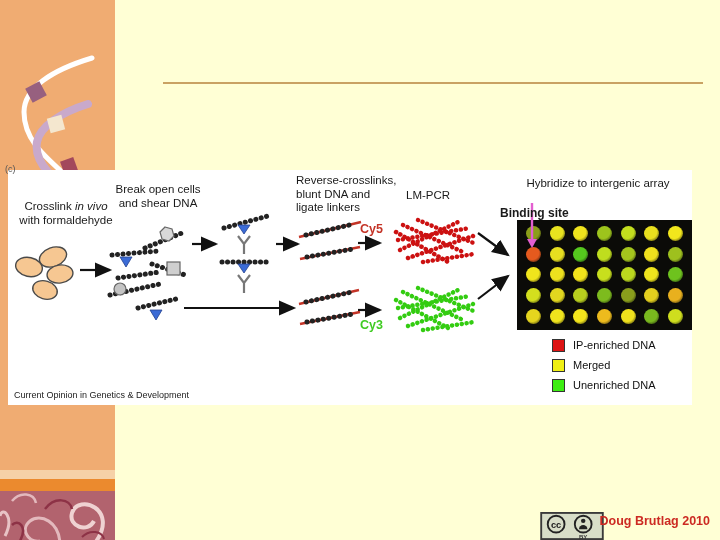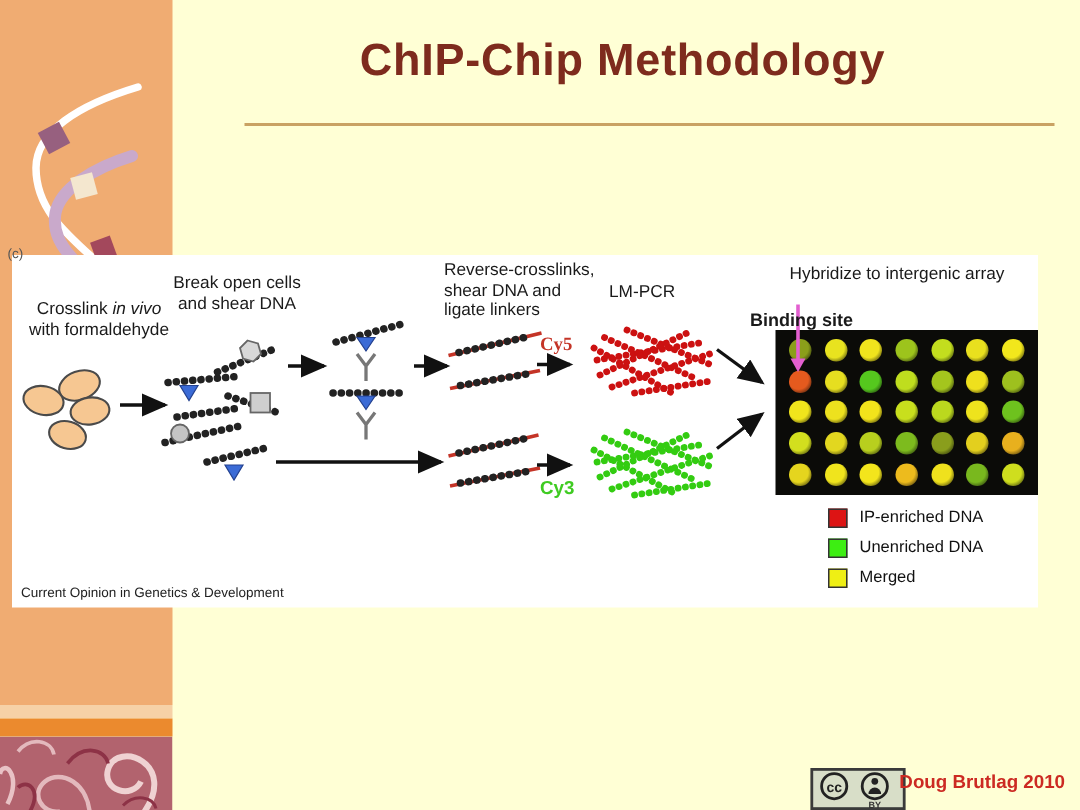--- a/index.html
+++ b/index.html
@@ -78,21 +78,20 @@
     <rect width="115" height="49" fill="#B2636E"></rect>
     <path d="M95,52 C120,18 78,2 72,22 C68,36 88,42 94,30" fill="none" stroke="#EFD2D2" stroke-width="4"></path>
     <path d="M60,55 C60,30 40,22 30,30 C20,38 28,52 40,50" fill="none" stroke="#E3B9BD" stroke-width="3"></path>
     <path d="M5,45 C15,25 2,15 0,25" fill="none" stroke="#E8C2C5" stroke-width="3"></path>
     <path d="M20,50 C28,35 18,28 12,34" fill="none" stroke="#8D3246" stroke-width="2.5"></path>
     <path d="M45,18 C55,5 70,8 72,18" fill="none" stroke="#8D3246" stroke-width="2.5"></path>
     <path d="M12,10 C20,0 34,2 36,12" fill="none" stroke="#E3B9BD" stroke-width="2.5"></path>
     <path d="M82,46 C90,38 102,40 104,48" fill="none" stroke="#8D3246" stroke-width="2"></path>
   </svg>
 
-  <div id="title" style="color: rgb(126, 43, 29);">ChIP-Chip Methodology</div>
   <div id="rule" style="background-color: rgb(201, 162, 99);"></div>
 
   <div id="panel">
 
     <svg class="art" width="684" height="235" viewBox="0 0 684 235">
       <defs>
         <marker id="ah" markerWidth="9" markerHeight="8" refX="7" refY="3.5" orient="auto">
           <path d="M0,0 L8,3.5 L0,7 z" fill="#111"></path>
         </marker>
       </defs>
@@ -220,41 +219,41 @@
     <div id="lbl-step1" class="flabel">
       <div><span>Crosslink </span><em>in vivo</em></div>
       <div>with formaldehyde</div>
     </div>
     <div id="lbl-step2" class="flabel">
       <div>Break open cells</div>
       <div>and shear DNA</div>
     </div>
     <div id="lbl-step4" class="flabel">
       <div>Reverse-crosslinks,</div>
-      <div>shear DNA and</div>
+      <div>blunt DNA and</div>
       <div>ligate linkers</div>
     </div>
-    <div id="lbl-cy5" class="flabel" style="color: rgb(196, 52, 39); font-family: Liberation Serif, serif;">Cy5</div>
+    <div id="lbl-cy5" class="flabel" style="color: rgb(196, 52, 39);">Cy5</div>
     <div id="lbl-cy3" class="flabel" style="color: rgb(63, 203, 34); margin-top: 32px;">Cy3</div>
     <div id="lbl-lmpcr" class="flabel">LM-PCR</div>
     <div id="lbl-hyb" class="flabel">Hybridize to intergenic array</div>
     <div id="lbl-bind" class="flabel">Binding site</div>
 
     <div id="legend">
         <div class="legend-row">
           <span class="legend-swatch" style="background: rgb(221, 20, 20);"></span>
           <span class="legend-label">IP-enriched DNA</span>
         </div>
         <div class="legend-row">
+          <span class="legend-swatch" style="background: rgb(239, 239, 20);"></span>
+          <span class="legend-label">Merged</span>
+        </div>
+        <div class="legend-row">
           <span class="legend-swatch" style="background: rgb(61, 238, 18);"></span>
           <span class="legend-label">Unenriched DNA</span>
-        </div>
-        <div class="legend-row">
-          <span class="legend-swatch" style="background: rgb(239, 239, 20);"></span>
-          <span class="legend-label">Merged</span>
         </div>
       </div>
 
     <div id="lbl-journal" class="flabel">Current Opinion in Genetics &amp; Development</div>
   </div>
 
   <svg id="cc-badge" width="68" height="28" viewBox="0 0 68 30">
     <rect x="1" y="1" width="66" height="28" fill="#D8DEC8" stroke="#3a3a3a" stroke-width="2"></rect>
     <circle cx="17" cy="13" r="9" fill="none" stroke="#222" stroke-width="2"></circle>
     <text x="17" y="17" font-size="10" font-weight="bold" text-anchor="middle" fill="#222" font-family="Liberation Sans, sans-serif">cc</text>

